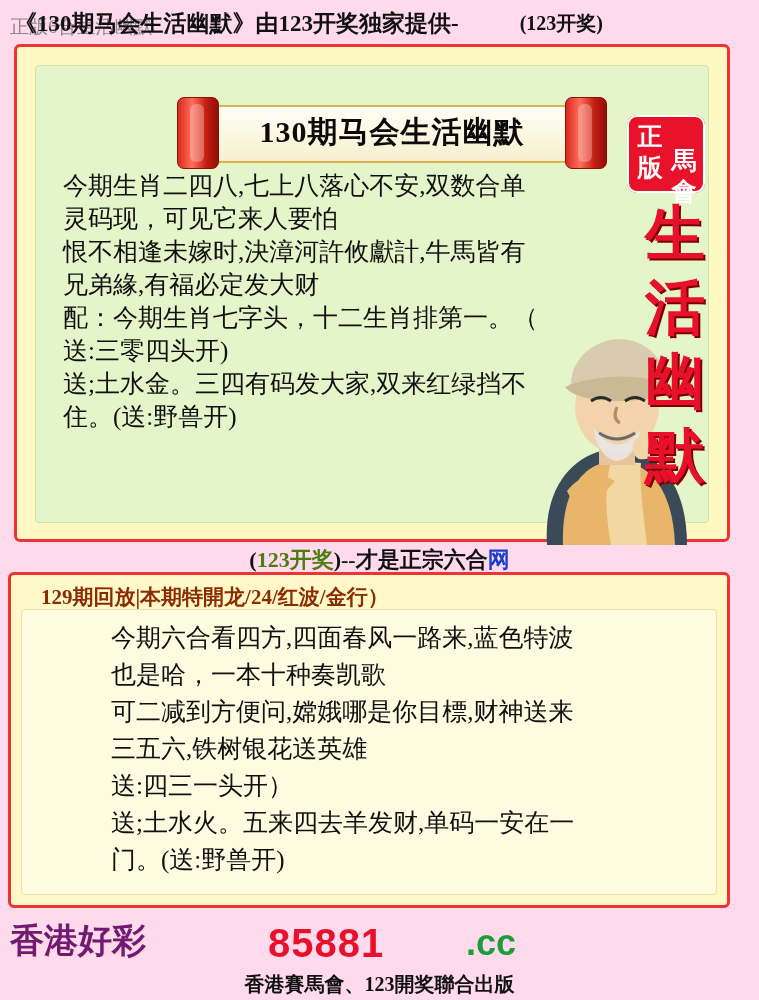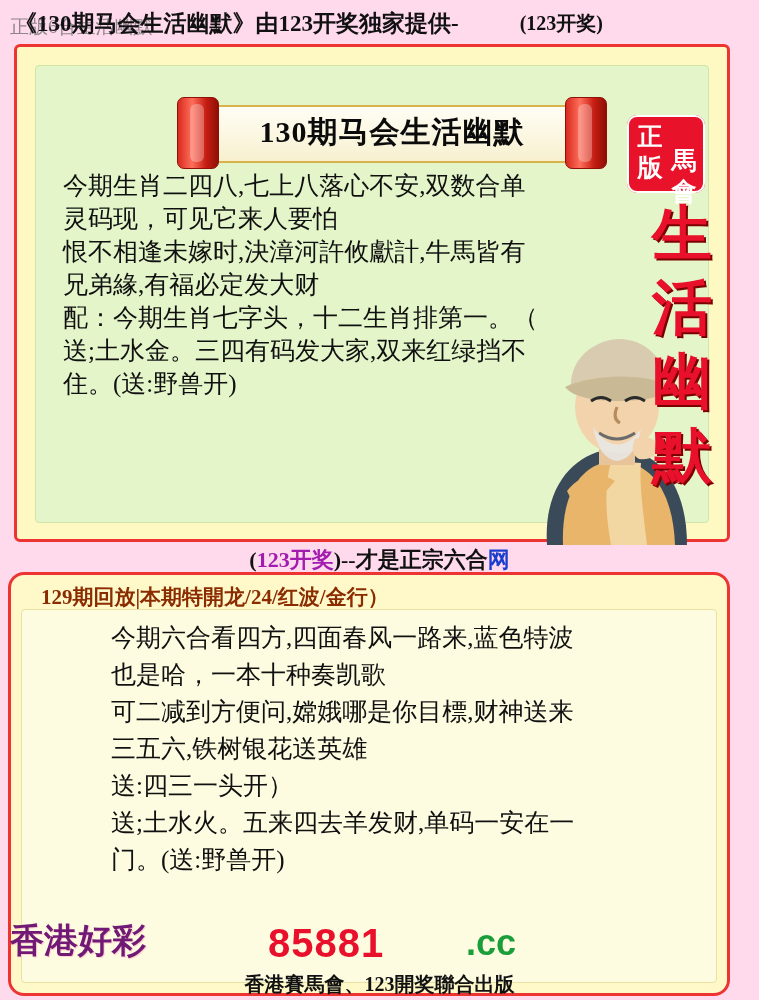--- a/index.html
+++ b/index.html
@@ -175,52 +175,51 @@
     position: absolute;
     right: 8px;
     top: 150px;
     width: 74px;
     z-index: 7;
     font-family: "Liberation Serif", serif;
     font-size: 60px;
     font-weight: bold;
     color: #e8102a;
     line-height: 74px;
-    text-align: center;
     text-shadow: 2px 2px 0 #7b0000;
   }
 
   
   .oldman { position: absolute; right: 10px; bottom: -6px; width: 210px; height: 230px; z-index: 5; }
 
   
   .caption {
     position: absolute;
     top: 545px;
     left: 0;
     width: 759px;
     text-align: center;
     font-family: "Liberation Serif", serif;
     font-size: 22px;
     font-weight: bold;
     color: #111;
     z-index: 8;
   }
-  .caption .red { color: #a21caf; }
+  .caption .red { color: #4d7c0f; }
   .caption .blue { color: #1a3fd0; }
 
   
   .panel-yellow {
     position: absolute;
     left: 8px;
     top: 572px;
     width: 722px;
-    height: 424px;
+    height: 336px;
     border: 3px solid #e33;
-    border-radius: 16px;
+    border-radius: 6px;
     background: #fff9c9;
     box-sizing: border-box;
   }
   .panel-yellow-inner {
     position: absolute;
     left: 10px; right: 10px;
     top: 34px; bottom: 10px;
     background: #fdfbe0;
     border: 1px solid #e9e2a4;
     border-radius: 4px;
@@ -320,20 +319,21 @@
   </div>
 
   <div class="big-vert">生活幽默</div>
 
   <div class="poem">
     <div>今期生肖二四八,七上八落心不安,双数合单</div>
     <div>灵码现，可见它来人要怕</div>
     <div>恨不相逢未嫁时,決漳河許攸獻計,牛馬皆有</div>
     <div>兄弟緣,有福必定发大财</div>
     <div>配：今期生肖七字头，十二生肖排第一。（</div>
+    <div>送:三零四头开)</div>
     <div>送;土水金。三四有码发大家,双来红绿挡不</div>
     <div>住。(送:野兽开)</div>
   </div>
 
   <svg class="oldman" viewBox="0 0 210 230">
 
     <path d="M40 230 C36 168 70 138 104 134 C142 130 180 160 180 230 Z" fill="#3a4a58"></path>
     <path d="M56 230 C54 176 76 148 106 146 C140 144 166 172 168 230 Z" fill="#e8b56b"></path>
     <path d="M104 146 C96 178 100 206 104 230 L140 230 C136 196 132 168 134 148 Z" fill="#f3d7a3"></path>
 

